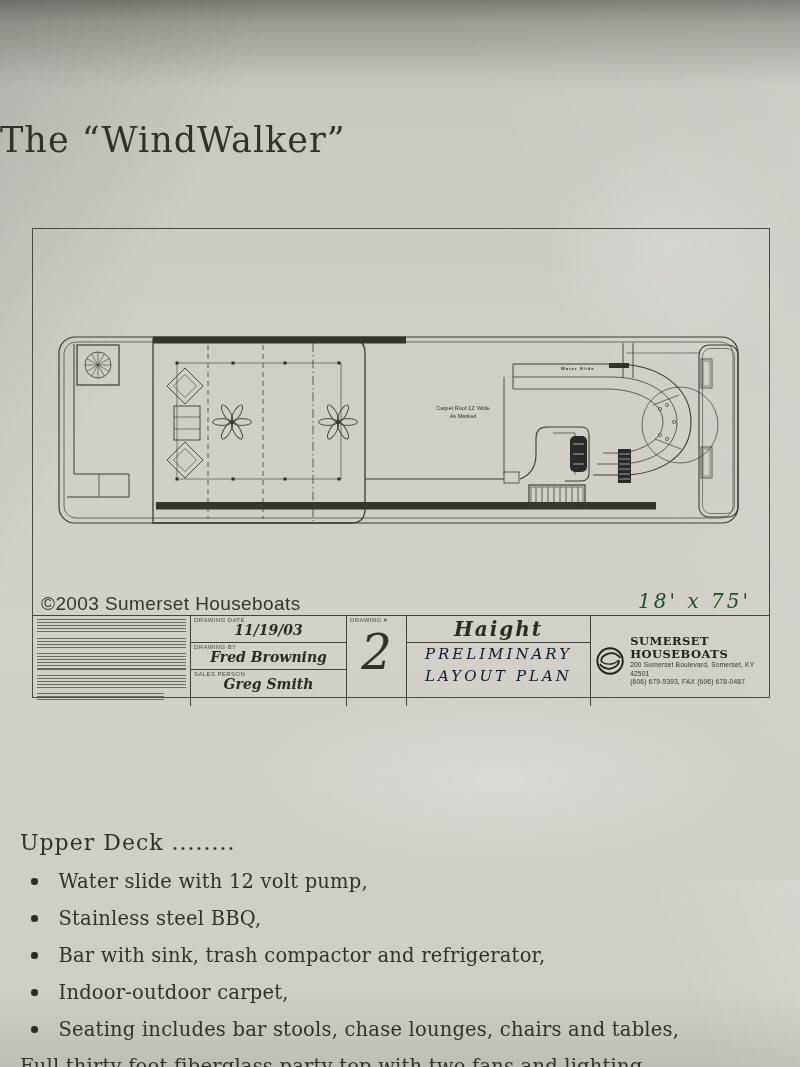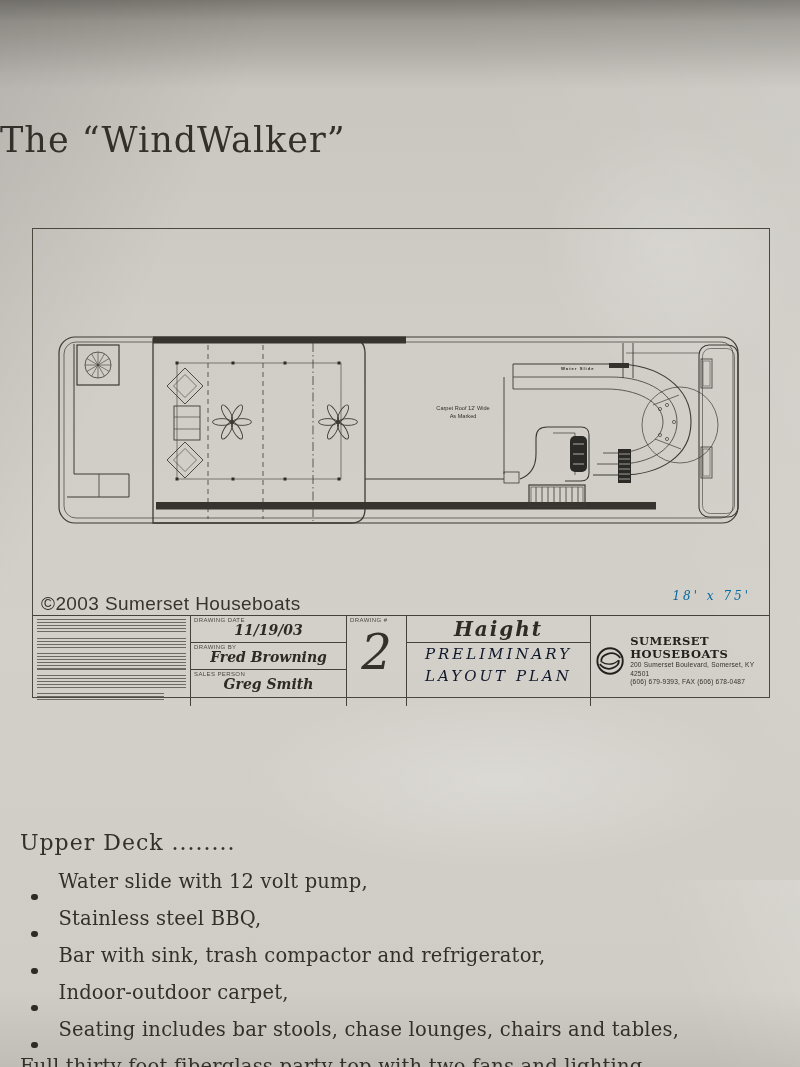--- a/index.html
+++ b/index.html
@@ -21,21 +21,21 @@
   .sh5{left:0;top:990px;width:800px;height:77px;background:linear-gradient(0deg,rgba(60,58,52,.10),rgba(0,0,0,0));}
 
   .page-title{
     position:absolute;left:0;top:88px;width:100%;text-align:left;
     font-family:"DejaVu Serif",serif;font-size:35px;letter-spacing:1px;color:#33302a;margin-top:32px;
   }
 
   
   .sheet{position:absolute;left:32px;top:228px;width:738px;height:470px;border:1.6px solid #4b4840;box-sizing:border-box;}
   .copyright{position:absolute;left:8px;top:364px;font-size:19px;letter-spacing:.4px;color:#37342e;}
-  .sizenote{position:absolute;right:18px;top:360px;font-family:"DejaVu Serif",serif;font-style:italic;font-size:12px;letter-spacing:3px;color:#0369a1;}
+  .sizenote{position:absolute;right:18px;top:360px;font-family:"DejaVu Serif",serif;font-style:italic;font-size:20px;letter-spacing:3px;color:#14532d;}
 
   .plan-svg{position:absolute;left:-2px;top:92px;}
 
   
   .tblock{
     position:absolute;left:0;bottom:0;width:100%;height:82px;box-sizing:border-box;
     border-top:1.6px solid #45423c;display:grid;grid-template-columns:158px 156px 60px 184px 180px;
     font-size:6px;color:#3b3831;
   }
   .cell{border-right:1.4px solid #45423c;box-sizing:border-box;position:relative;}
@@ -52,21 +52,21 @@
   .planname{height:53px;display:flex;flex-direction:column;align-items:center;
     font-family:"DejaVu Serif",serif;font-style:italic;font-size:15px;letter-spacing:3px;line-height:22px;color:#0f172a;}
   .logocell{display:flex;align-items:center;justify-content:center;gap:5px;padding:4px;}
   .logotxt{display:flex;flex-direction:column;align-items:flex-start;}
   .logoname{font-family:"DejaVu Serif",serif;font-weight:bold;font-size:11.5px;letter-spacing:.5px;color:#23211d;text-transform:uppercase;line-height:13px;}
   .logoaddr,.logophone{font-size:6.6px;color:#34312c;line-height:8.5px;letter-spacing:.2px;}
 
   
   .features{position:absolute;left:20px;top:830px;width:760px;}
   .features h2{margin:0 0 8px 0;font-family:"DejaVu Serif",serif;font-weight:normal;font-size:22px;letter-spacing:1px;color:#33302a;}
-  .feat-item{display:flex;align-items:flex-end;line-height:37px;font-family:"DejaVu Serif",serif;font-size:19.5px;color:#33302a;letter-spacing:.2px;}
+  .feat-item{display:flex;align-items:flex-start;line-height:37px;font-family:"DejaVu Serif",serif;font-size:19.5px;color:#33302a;letter-spacing:.2px;}
   .dot{width:6.5px;height:6.5px;border-radius:50%;background:#2e2b27;margin:15px 21px 0 11px;flex:none;}
 </style>
 </head>
 <body>
 
 <div class="shade sh1"></div>
 <div class="shade sh2"></div>
 <div class="shade sh3"></div>
 <div class="shade sh4"></div>
 <div class="shade sh5"></div>

